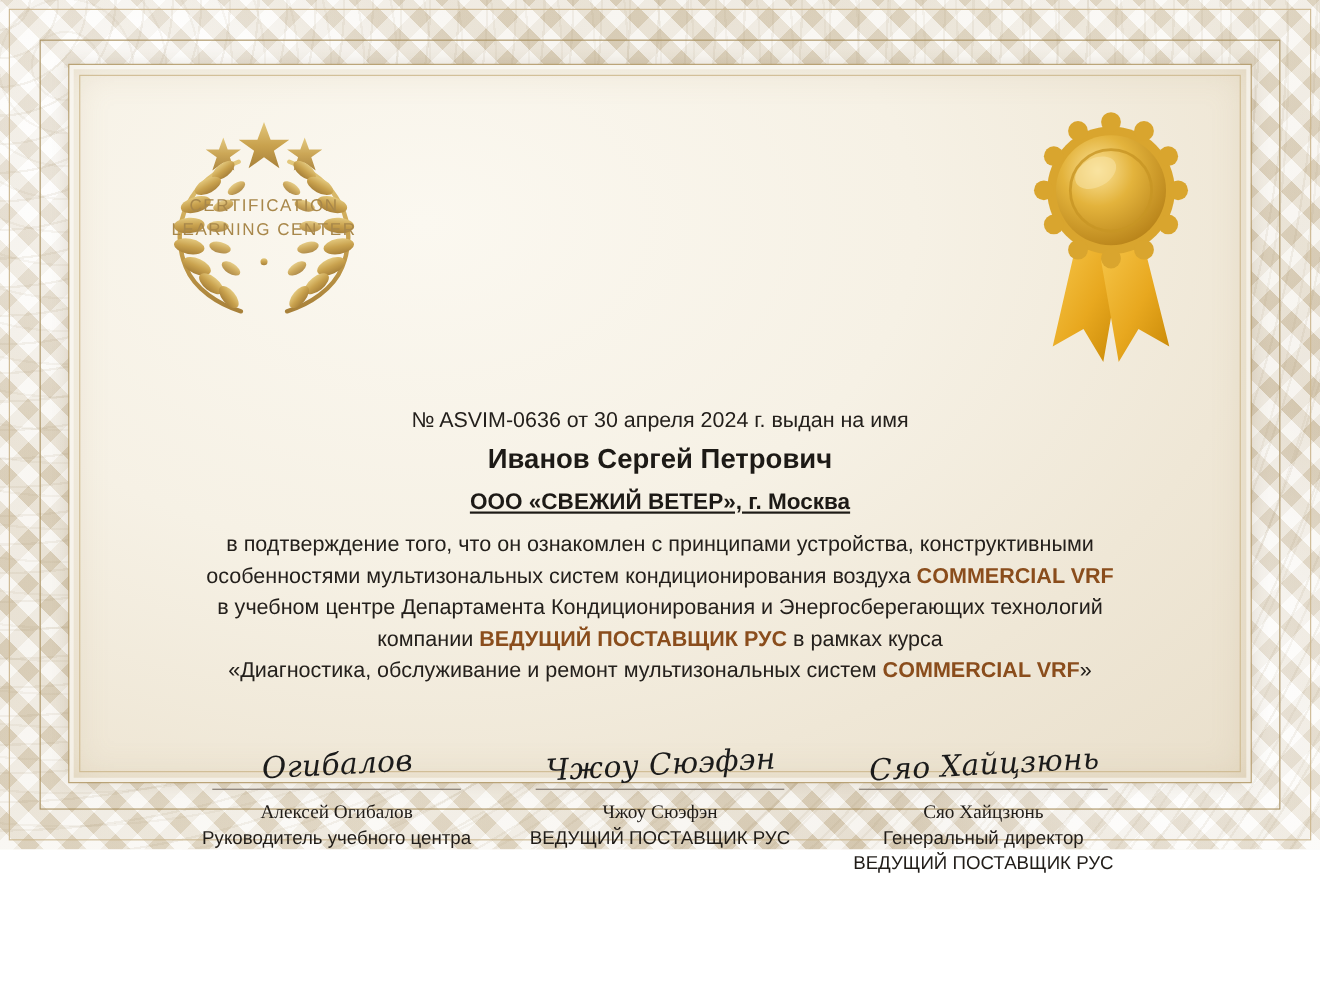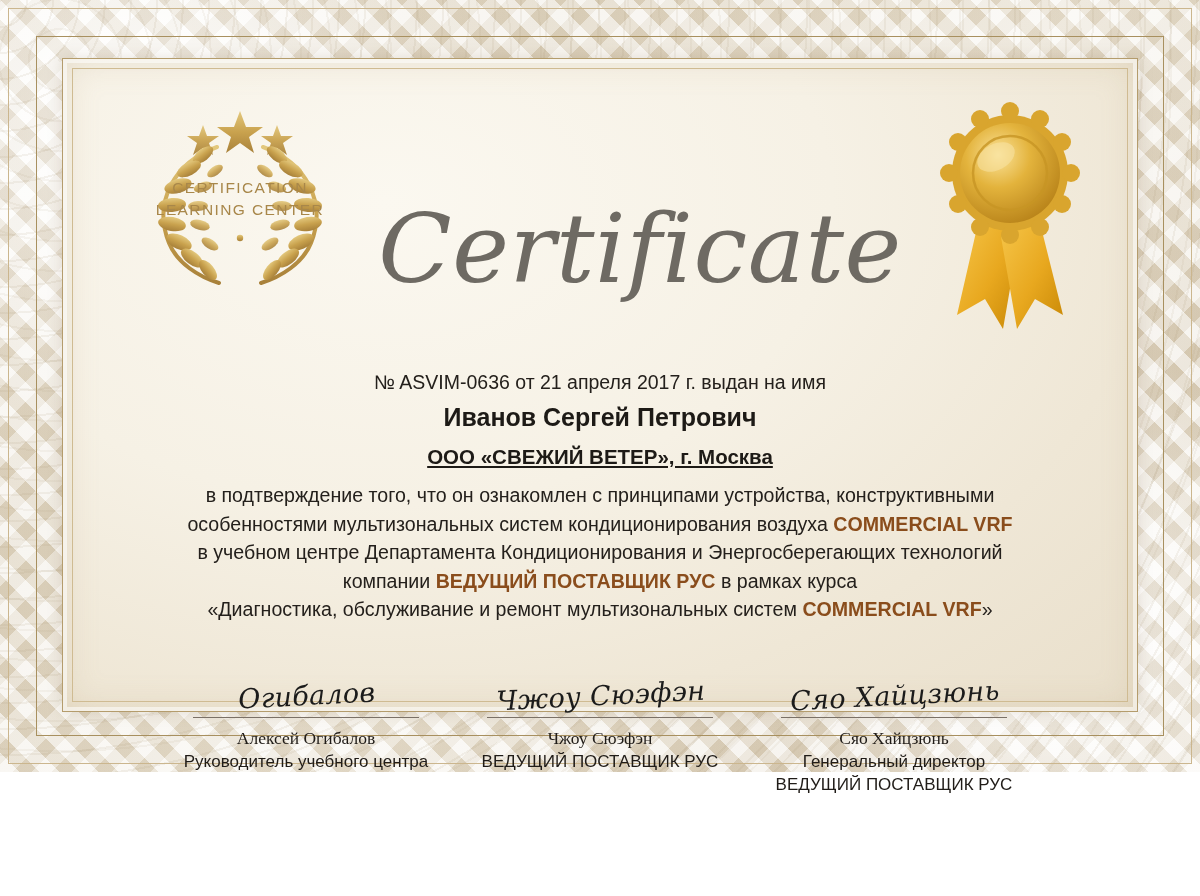--- a/index.html
+++ b/index.html
@@ -304,24 +304,23 @@
             <circle cx="14" cy="72" r="9"></circle>
           <circle cx="23" cy="41" r="9"></circle>
             <circle cx="45" cy="18" r="9"></circle>
         </g>
         <circle cx="75" cy="72" r="50" fill="url(#medalgrad)"></circle>
         <circle cx="75" cy="72" r="37" fill="none" stroke="#c79524" stroke-width="2.5" opacity="0.8"></circle>
         <ellipse cx="61" cy="56" rx="20" ry="13" fill="#f7e3a6" opacity="0.55" transform="rotate(-28 61 56)"></ellipse>
       </svg>
     </div>
 
-    <div class="title">Certificate</div>
 
     <div class="body-block">
-      <div class="line-issue">№ ASVIM-0636 от 21 апреля 2017 г. выдан на имя</div>
+      <div class="line-issue">№ ASVIM-0636 от 30 апреля 2024 г. выдан на имя</div>
       <div class="line-name">Иванов Сергей Петрович</div>
       <div class="line-company">ООО «СВЕЖИЙ ВЕТЕР», г. Москва</div>
 
       <div class="para">
         <div><span>в подтверждение того, что он ознакомлен с принципами устройства, конструктивными</span></div>
         <div>
           <span>особенностями мультизональных систем кондиционирования воздуха </span><span class="accent">COMMERCIAL VRF</span>
         </div>
         <div><span>в учебном центре Департамента Кондиционирования и Энергосберегающих технологий</span></div>
         <div>

